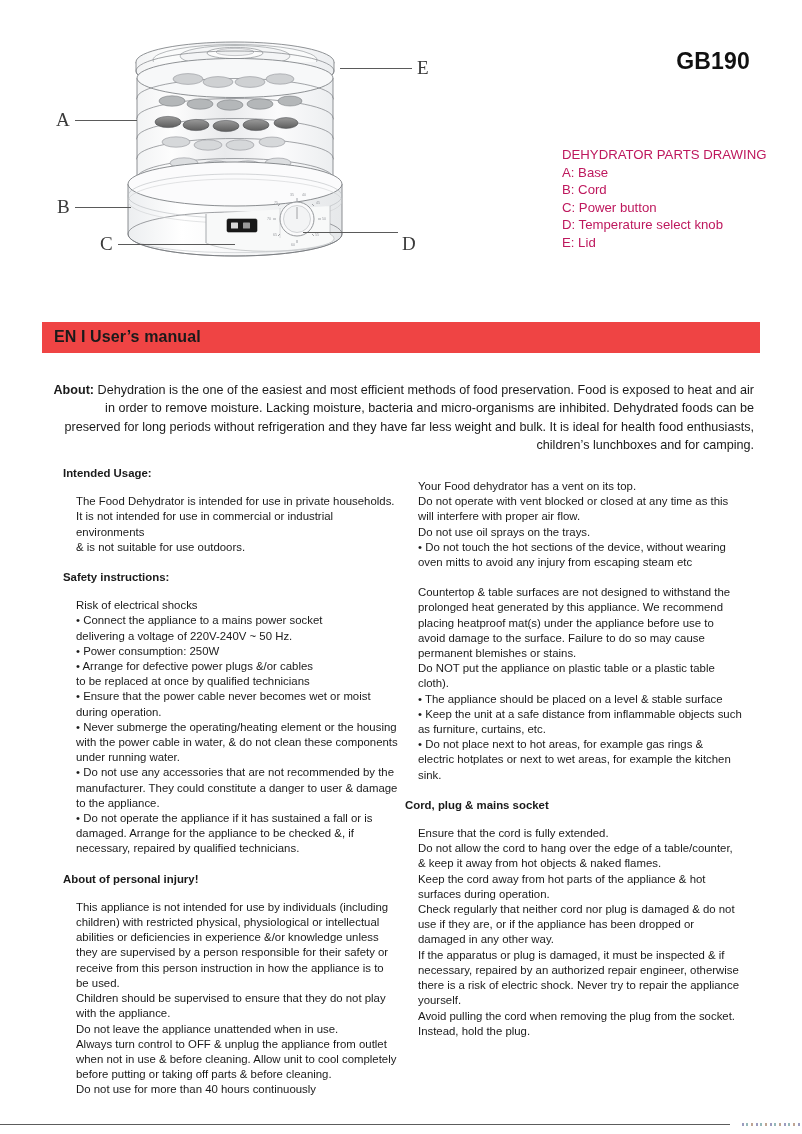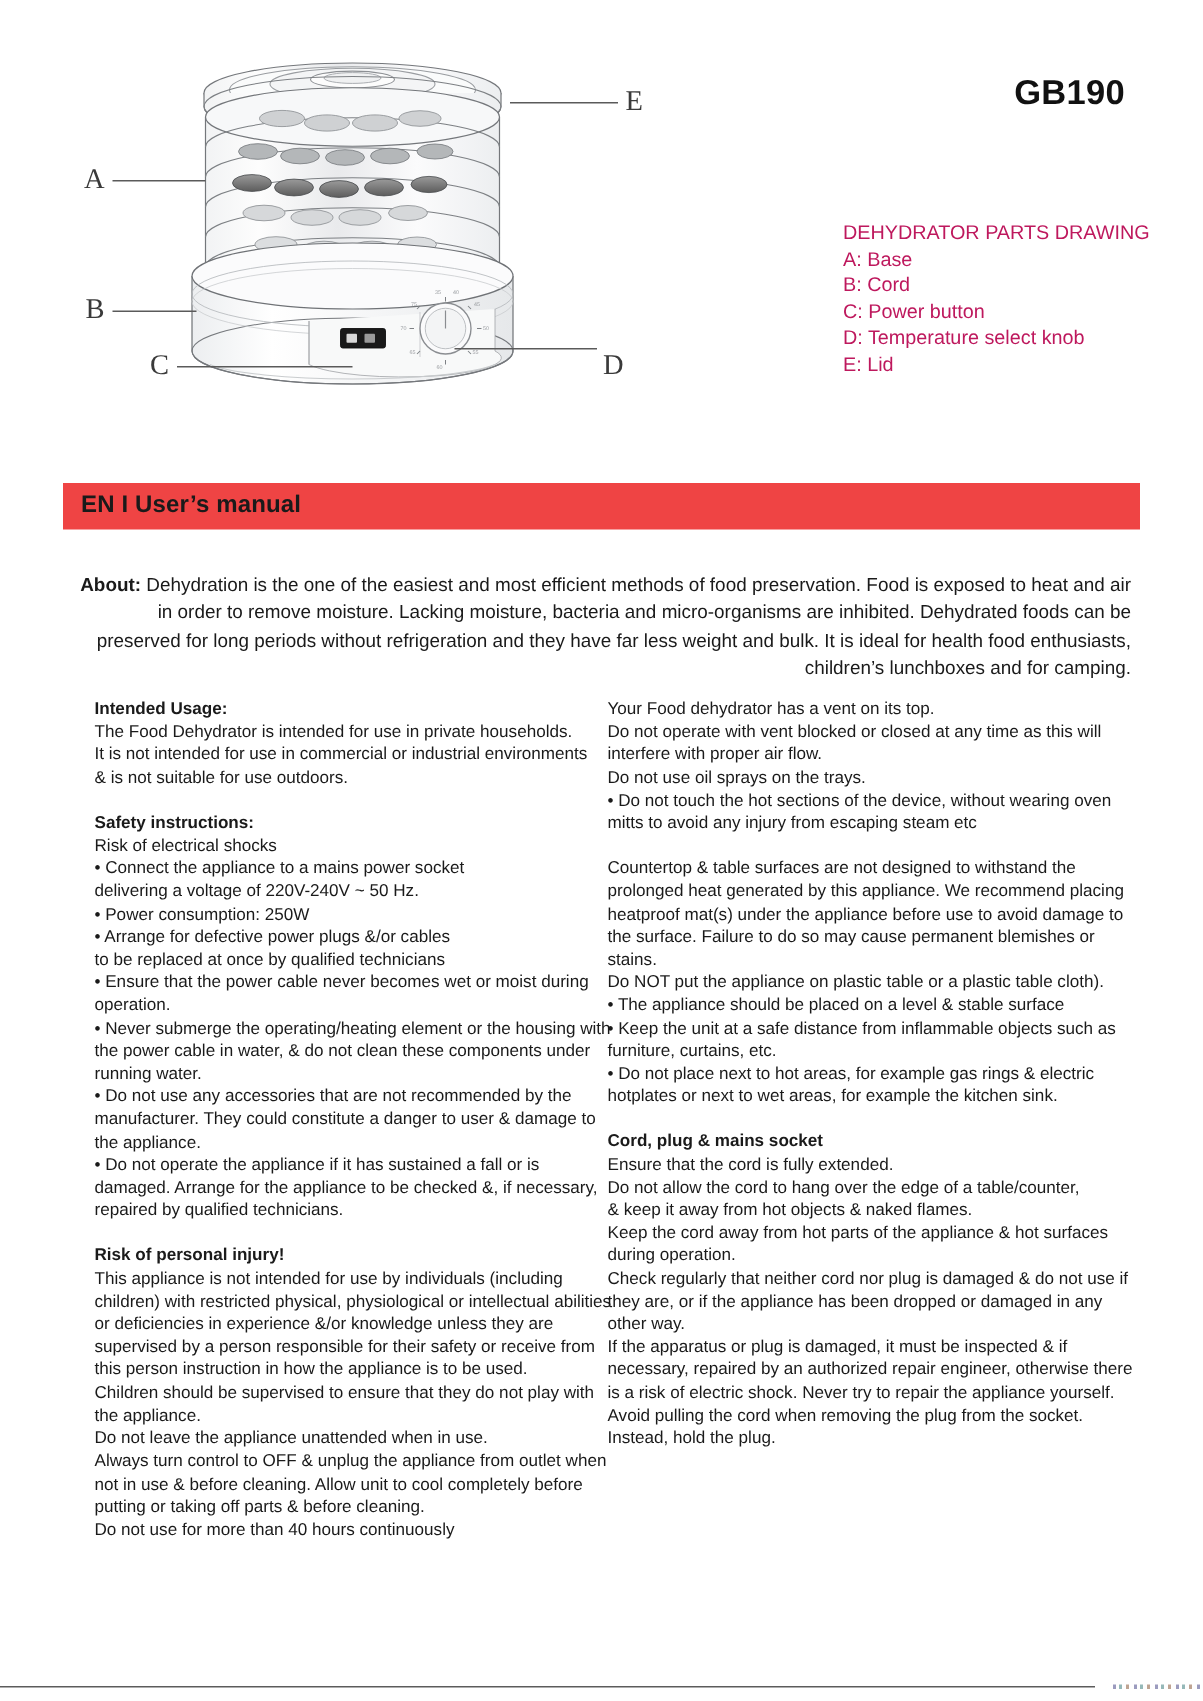--- a/index.html
+++ b/index.html
@@ -108,21 +108,21 @@
 
   .blk { margin-bottom: 0; }
   .blk + .blk { margin-top: 15px; }
   .blk h4 {
     margin: 0;
     font-size: 11.4px;
     font-weight: bold;
     line-height: 15.2px;
   }
   .blk p {
-    margin: 0;
+    margin: 13px;
     font-size: 11.4px;
     line-height: 15.2px;
   }
 
   
   #bottom-rule {
     position: absolute;
     left: 0; top: 1124px;
     width: 730px; height: 1px;
     background: #5c5c5c;
@@ -320,21 +320,21 @@
     <h4>Intended Usage:</h4>
     <p class="pre">The  Food Dehydrator is intended for use in private households.<br>It is not intended for use in commercial or industrial environments<br>&amp; is not suitable for use outdoors.</p>
   </div>
 
   <div class="blk">
     <h4>Safety instructions:</h4>
     <p class="pre">Risk of electrical shocks<br>• Connect the appliance to a mains power socket<br>   delivering a voltage of 220V-240V ~ 50 Hz.<br>• Power consumption: 250W<br>• Arrange for defective power plugs &amp;/or cables<br>   to be replaced at once by qualified technicians<br>• Ensure that the power cable never becomes wet or moist during operation.<br>• Never submerge the operating/heating element or the housing with the power cable in water, &amp; do not clean these components under running water.<br>• Do not use any accessories that are not recommended by the manufacturer.  They could constitute a danger to user &amp; damage to the appliance.<br>• Do not operate the appliance if it has sustained a fall or is damaged. Arrange for the appliance to be checked &amp;, if necessary, repaired by qualified technicians.</p>
   </div>
 
   <div class="blk">
-    <h4>Risk of personal injury!</h4>
+    <h4>About of personal injury!</h4>
     <p class="pre">This appliance is not intended for use by individuals (including children) with restricted physical, physiological or intellectual abilities or deficiencies in experience &amp;/or knowledge unless they are supervised by a person responsible for their safety or receive from this person instruction in how the appliance is to be used.<br>Children should be supervised to ensure that they do not play with the appliance.<br>Do not leave the appliance unattended when in use.<br>Always turn control to OFF &amp; unplug the appliance from outlet when not in use &amp; before cleaning. Allow unit to cool completely before putting or taking off parts &amp; before cleaning.<br>Do not use for more than 40 hours continuously</p>
   </div>
 </div>
 
 <div class="column" id="col-right">
 
   <div class="blk">
     <p class="pre">Your Food dehydrator has a vent on its top.<br>Do not operate with vent blocked or closed at any time as this will interfere with proper air flow.<br>Do not use oil sprays on the trays.<br>• Do not touch the hot sections of the device, without wearing oven mitts to avoid any injury from escaping steam etc</p>
   </div>
 

